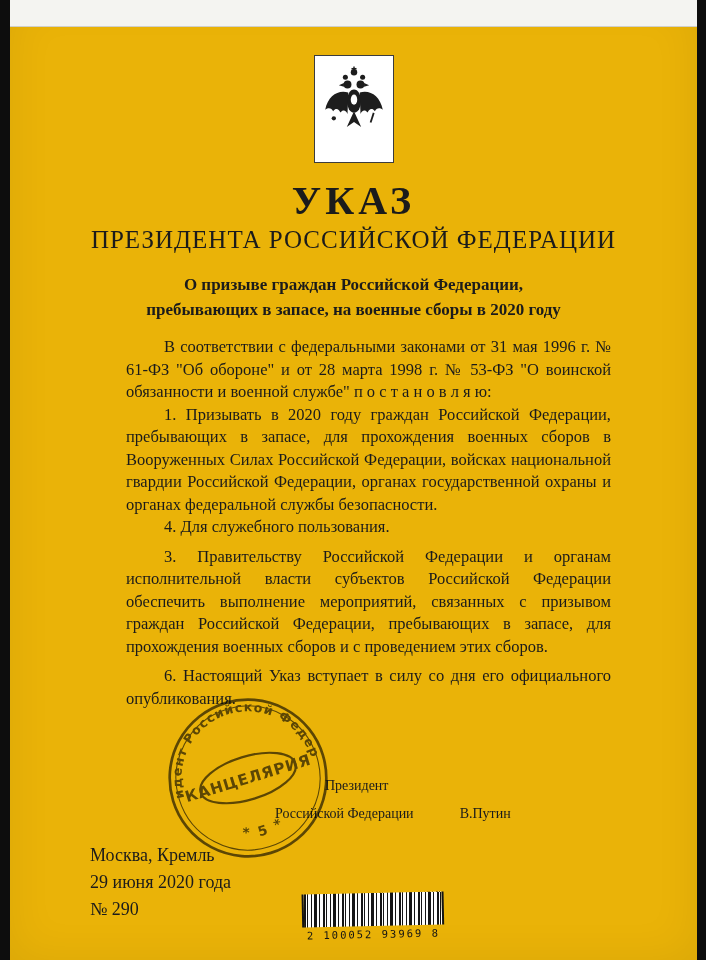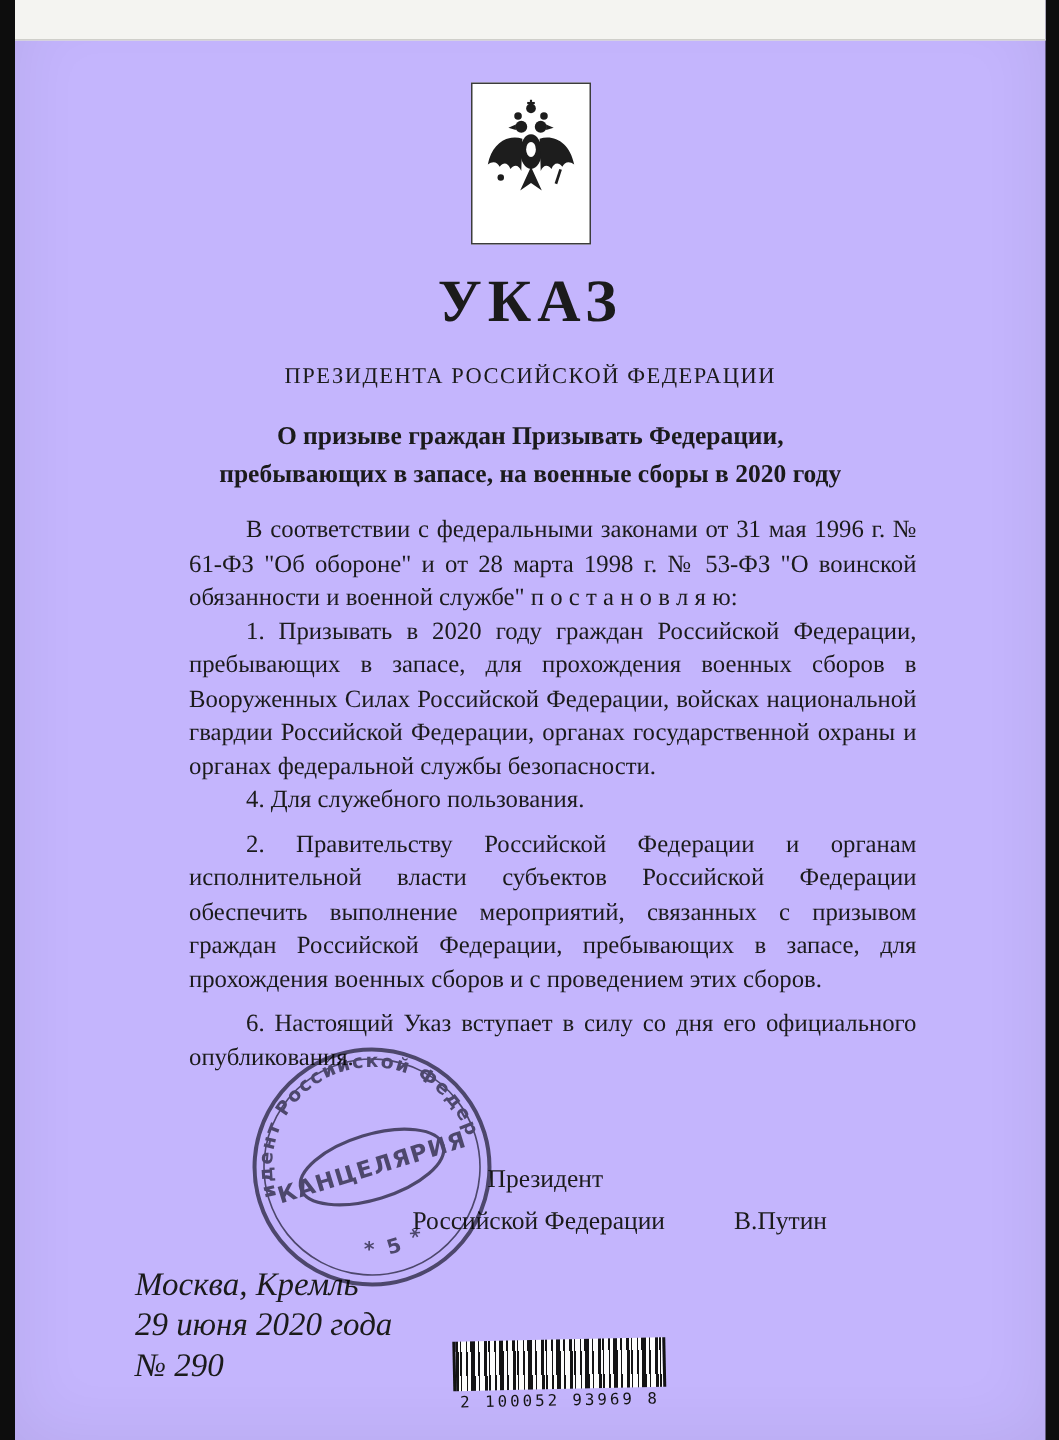--- a/index.html
+++ b/index.html
@@ -14,21 +14,21 @@
     overflow: hidden;
     font-family: "Liberation Serif", "DejaVu Serif", serif;
     color: #1b1b1b;
   }
   .page {
     position: absolute;
     top: 0;
     left: 10px;
     right: 9px;
     bottom: 0;
-    background: #c4b5fd;
+    background: #eab308;
     box-shadow: inset 0 0 46px rgba(0,0,0,0.07);
   }
   .page-top {
     height: 26px;
     background: #f4f4f1;
     border-bottom: 1px solid #cfcfca;
   }
   .emblem {
     width: 80px;
     height: 108px;
@@ -43,23 +43,23 @@
   .emblem svg { width: 72px; height: 98px; }
   .title {
     margin: 16px 0 0;
     text-align: center;
     font-size: 40px;
     font-weight: bold;
     letter-spacing: 4px;
     line-height: 44px;
   }
   .subtitle {
-    margin-top: 20px;
-    text-align: center;
-    font-size: 15px;
+    margin-top: 3px;
+    text-align: center;
+    font-size: 25px;
     letter-spacing: 1px;
   }
   .subject {
     margin-top: 18px;
     text-align: center;
     font-weight: bold;
     font-size: 17px;
     line-height: 25px;
   }
   .body {
@@ -72,21 +72,21 @@
   }
   .body p {
     margin: 0;
     text-indent: 38px;
   }
   .body p.gap { margin-top: 7px; }
   .sig {
     position: absolute;
     left: 265px;
     top: 772px;
-    font-size: 17px;
+    font-size: 14px;
     line-height: 28px;
     white-space: nowrap;
     z-index: 1;
   }
   .sig-l1 { margin-left: 50px; }
   .sig-name { margin-left: 46px; }
   .stamp {
     position: absolute;
     left: 148px;
     top: 688px;
@@ -97,23 +97,22 @@
     transform: rotate(-17deg);
     z-index: 2;
     mix-blend-mode: multiply;
     font-family: "DejaVu Sans", "Liberation Sans", sans-serif;
   }
   .stamp text { fill: currentColor; }
   .footer {
     position: absolute;
     left: 80px;
     top: 842px;
-    font-size: 22px;
+    font-size: 18px;
     line-height: 27px;
-    font-style: italic;
   }
   .barcode-wrap {
     position: absolute;
     left: 292px;
     top: 893px;
     width: 142px;
     transform: rotate(-1.2deg);
     text-align: center;
   }
   .barcode-bars {
@@ -163,29 +162,29 @@
       </g>
       <ellipse cx="50" cy="52" rx="4.5" ry="7" fill="#ffffff"></ellipse>
     </svg>
   </div>
 
   <h1 class="title">УКАЗ</h1>
 
   <div class="subtitle">ПРЕЗИДЕНТА РОССИЙСКОЙ ФЕДЕРАЦИИ</div>
 
   <div class="subject">
-    <div>О призыве граждан Призывать Федерации,</div>
+    <div>О призыве граждан Российской Федерации,</div>
     <div>пребывающих в запасе, на военные сборы в 2020 году</div>
   </div>
 
   <div class="body">
     <p>В соответствии с федеральными законами от 31 мая 1996 г. № 61-ФЗ "Об обороне" и от 28 марта 1998 г. № 53-ФЗ "О воинской обязанности и военной службе" п о с т а н о в л я ю:</p>
     <p>1. Призывать в 2020 году граждан Российской Федерации, пребывающих в запасе, для прохождения военных сборов в Вооруженных Силах Российской Федерации, войсках национальной гвардии Российской Федерации, органах государственной охраны и органах федеральной службы безопасности.</p>
     <p>4. Для служебного пользования.</p>
-    <p class="gap">2. Правительству Российской Федерации и органам исполнительной власти субъектов Российской Федерации обеспечить выполнение мероприятий, связанных с призывом граждан Российской Федерации, пребывающих в запасе, для прохождения военных сборов и с проведением этих сборов.</p>
+    <p class="gap">3. Правительству Российской Федерации и органам исполнительной власти субъектов Российской Федерации обеспечить выполнение мероприятий, связанных с призывом граждан Российской Федерации, пребывающих в запасе, для прохождения военных сборов и с проведением этих сборов.</p>
     <p class="gap">6. Настоящий Указ вступает в силу со дня его официального опубликования.</p>
   </div>
 
   <div class="sig">
     <div class="sig-l1">Президент</div>
     <div class="sig-l2">
       <span>Российской Федерации</span><span class="sig-name">В.Путин</span>
     </div>
   </div>
 

